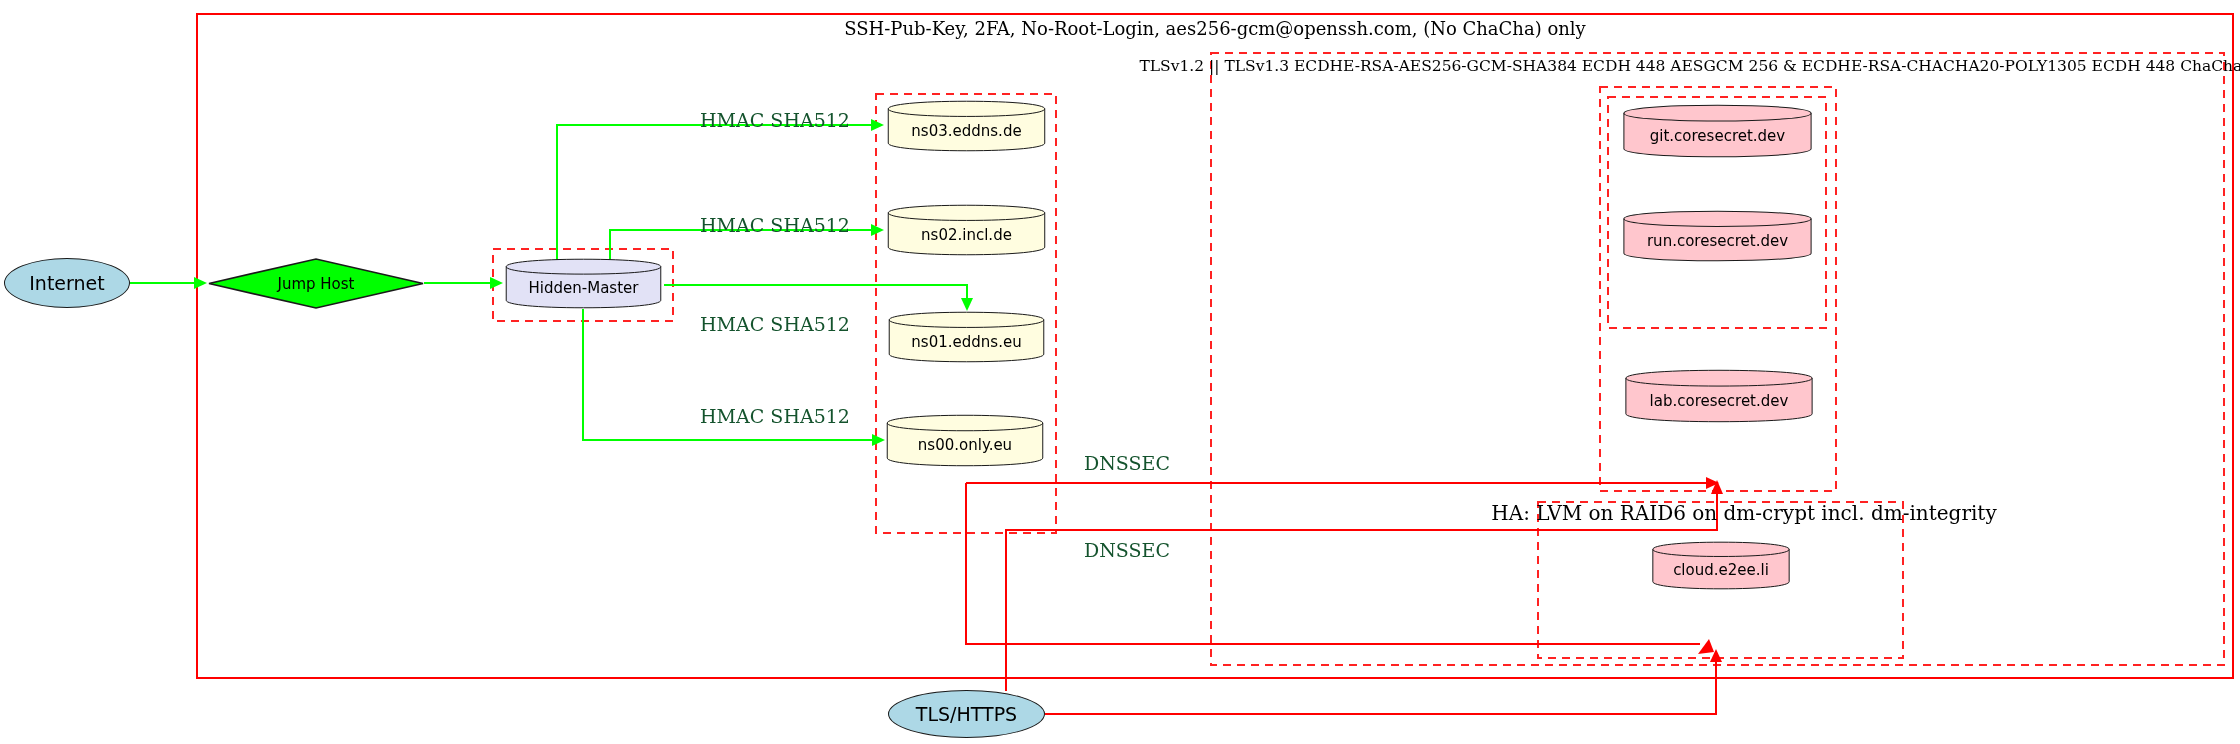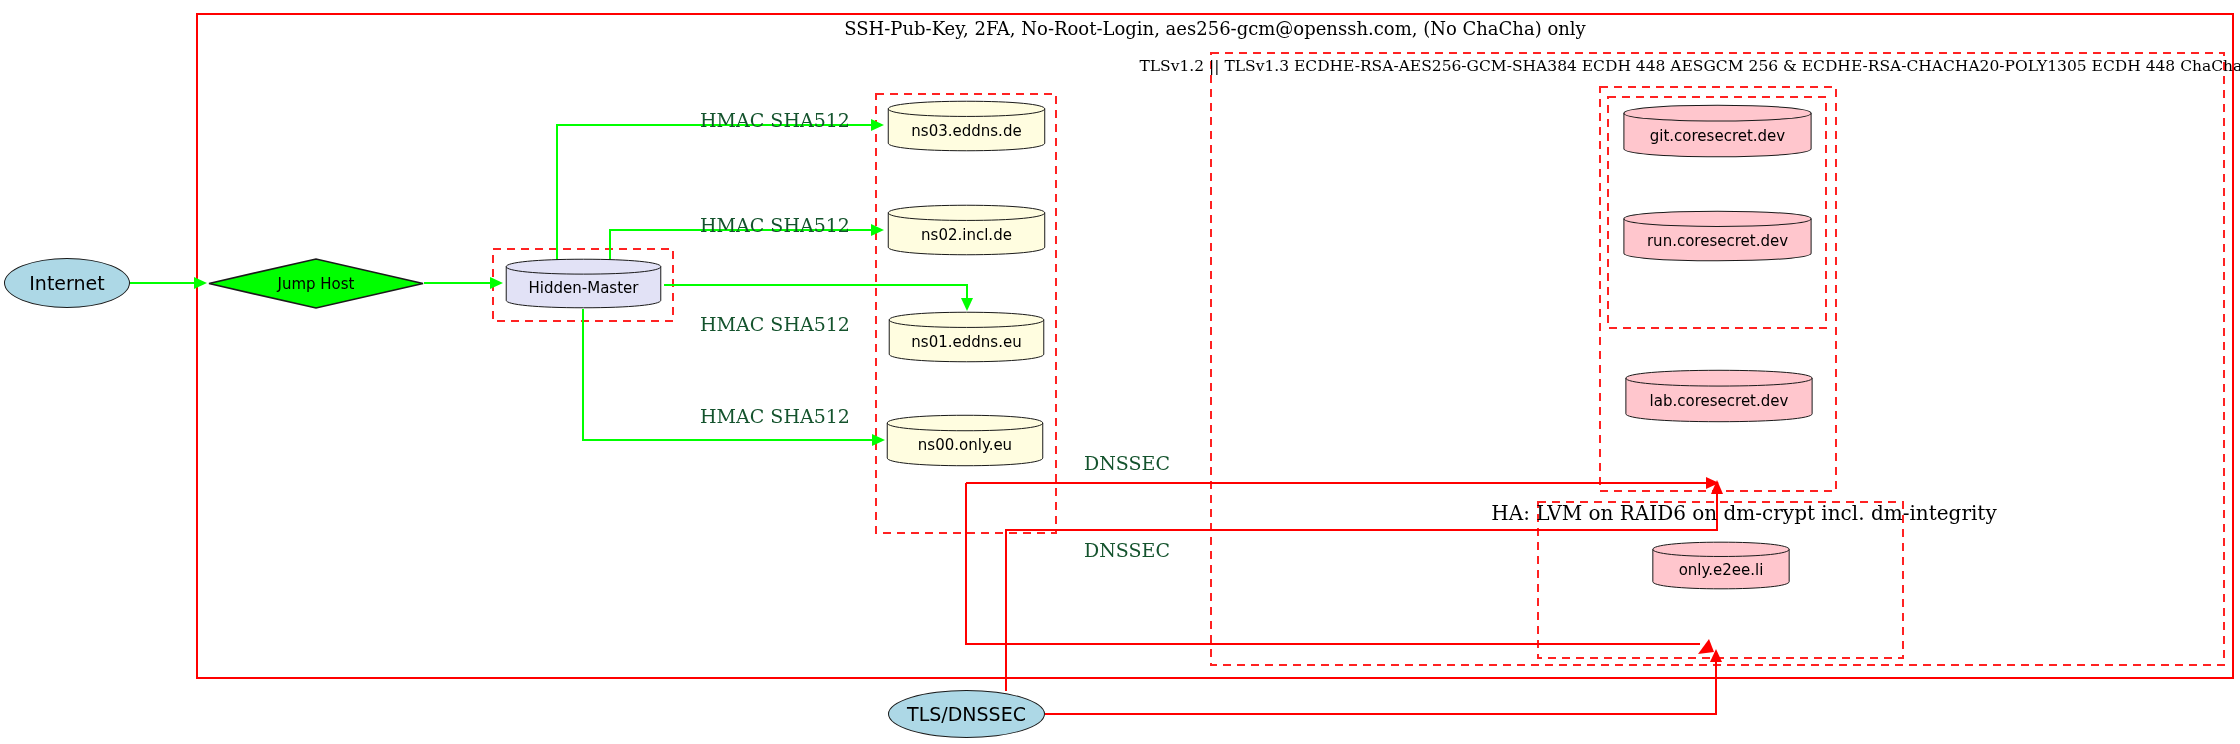--- a/index.html
+++ b/index.html
@@ -155,20 +155,20 @@
       <path class="cyl-lid" vector-effect="non-scaling-stroke" d="M2,8.5 C2,12.8 21,15.8 50,15.8 C79,15.8 98,12.8 98,8.5"></path>
     </svg>
     <span class="nlabel">run.coresecret.dev</span>
   </div>
 
   <div class="node cyl fill-pink" style="left:1650px;top:541px;width:142px;height:49px;">
     <svg viewBox="0 0 100 50" preserveAspectRatio="none">
       <path class="cyl-body" vector-effect="non-scaling-stroke" d="M2,8.5 C2,4.2 21,1.2 50,1.2 C79,1.2 98,4.2 98,8.5 L98,41.5 C98,45.8 79,48.8 50,48.8 C21,48.8 2,45.8 2,41.5 Z"></path>
       <path class="cyl-lid" vector-effect="non-scaling-stroke" d="M2,8.5 C2,12.8 21,15.8 50,15.8 C79,15.8 98,12.8 98,8.5"></path>
     </svg>
-    <span class="nlabel">only.e2ee.li</span>
+    <span class="nlabel">cloud.e2ee.li</span>
   </div>
 
   <div class="node ellipse bg-lightblue" style="left:888px;top:690px;width:157px;height:48px;">
-    <span>TLS/DNSSEC</span>
+    <span>TLS/HTTPS</span>
   </div>
 
 </div>
 
 </body></html>

